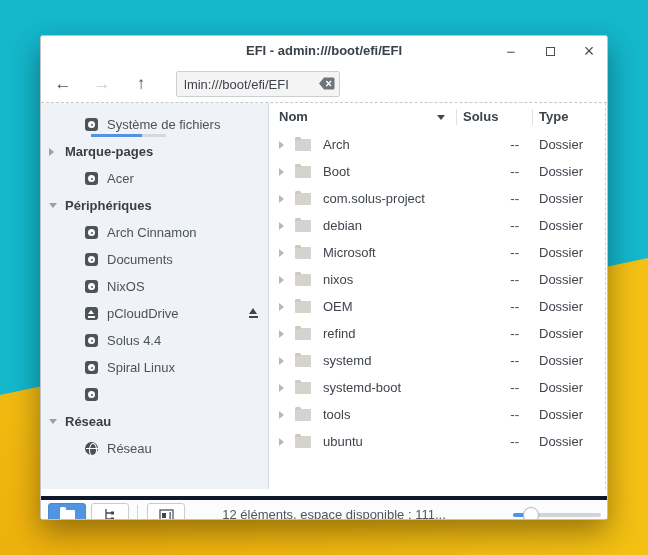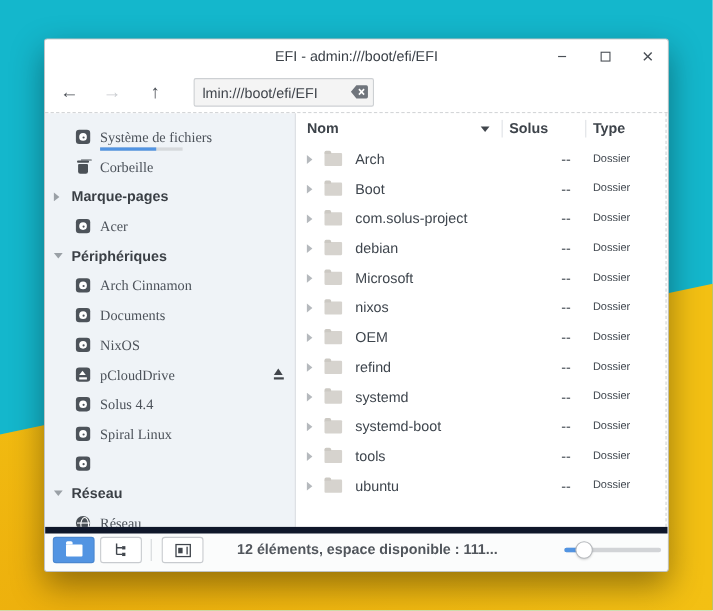--- a/index.html
+++ b/index.html
@@ -11,21 +11,21 @@
   .wallpaper { position:absolute; inset:0; }
 
   
   .window { position:absolute; left:40px; top:35px; width:568px; height:485px;
     background:#ffffff; border:1px solid #bfc3c6; border-radius:3px;
     box-shadow:0 12px 30px rgba(0,0,0,.38); overflow:hidden; }
 
   
   .titlebar { position:absolute; left:0; top:0; right:0; height:30px; background:#fff; }
   .title { position:absolute; left:0; right:0; top:0; line-height:30px; text-align:center;
-    font-weight:normal; font-size:13px; color:#3b4148; }
+    font-weight:bold; font-size:13px; color:#3b4148; }
   .win-controls { position:absolute; right:10px; top:0; height:30px; display:flex; align-items:center; gap:23px; }
   .wc { width:16px; height:16px; display:flex; align-items:center; justify-content:center;
     color:#4b5057; font-size:15px; cursor:default; }
   .wc.maximize span { display:block; width:9px; height:9px; border:1.3px solid #4b5057; }
   .wc.close { font-size:18px; }
 
   
   .toolbar { position:absolute; left:0; top:30px; right:0; height:36px; background:#fff; }
   .nav-btn { position:absolute; top:0; width:24px; height:36px; line-height:35px; text-align:center;
     font-size:17px; color:#474c53; }
@@ -39,21 +39,21 @@
   
   .content { position:absolute; left:0; top:66px; right:0; bottom:30px;
     border-top:1px dashed #c6c9cc; display:flex; }
 
   
   .sidebar { width:228px; background:#eff3f7; border-right:1px solid #d9dcdf; padding-top:8px; overflow:hidden; }
   .sb-row { height:27px; display:flex; align-items:center; position:relative; }
   .sb-section { padding-left:8px; }
   .sb-section .tri { width:16px; display:flex; align-items:center; }
   .sb-section .lbl { font-weight:bold; font-size:13px; color:#3a3f45; }
-  .sb-item { padding-left:28px;font-family:Liberation Serif, serif; }
+  .sb-item { padding-left:44px; }
   .sb-item .lbl { font-size:13px; color:#4c525a; margin-left:9px; white-space:nowrap; }
   .tri-right { width:0; height:0; border-top:4px solid transparent; border-bottom:4px solid transparent;
     border-left:5px solid #9aa0a6; }
   .tri-down { width:0; height:0; border-left:4px solid transparent; border-right:4px solid transparent;
     border-top:5px solid #9aa0a6; }
   .usage-bar { position:absolute; left:50px; bottom:1px; width:75px; height:3px; background:#d6d9dc; }
   .usage-fill { height:100%; background:#5294e2; }
   .eject-btn { position:absolute; right:8px; top:7px; width:13px; height:13px; }
   .eject-glyph { position:relative; width:13px; height:13px; }
   .eject-glyph::before { content:""; position:absolute; left:2px; top:1px; width:0; height:0;
@@ -94,25 +94,25 @@
   .rows { position:absolute; left:0; top:28px; right:2px; bottom:0; overflow:hidden; }
   .frow { position:relative; height:27px; }
   .frow .expander { position:absolute; left:10px; top:9.5px; width:0; height:0;
     border-top:4px solid transparent; border-bottom:4px solid transparent; border-left:5px solid #b5b9bd; }
   .icon-folder { position:absolute; left:26px; top:8px; width:16px; height:12px;
     background:#d6d3ce; border-radius:1px; }
   .icon-folder::before { content:""; position:absolute; left:0; top:-2.5px; width:6px; height:3px;
     background:#ccc9c3; border-radius:1.5px 1.5px 0 0; }
   .frow .fname { position:absolute; left:54px; line-height:27px; font-size:13px; color:#3e454d; white-space:nowrap; }
   .frow .fsize { position:absolute; left:194px; width:56px; text-align:right; line-height:27px; font-size:13px; color:#3e454d; }
-  .frow .ftype { position:absolute; left:270px; line-height:27px; font-size:10px; color:#3e454d; }
-
-  
-  .statusbar { position:absolute; left:0; right:0; bottom:0; height:40px; background:#fbfcfc;
-    border-top:6px solid #0f172a;font-weight:bold; }
+  .frow .ftype { position:absolute; left:270px; line-height:27px; font-size:13px; color:#3e454d; }
+
+  
+  .statusbar { position:absolute; left:0; right:0; bottom:0; height:23px; background:#fbfcfc;
+    border-top:4px solid #0f172a; }
   .sb-btn { position:absolute; top:3px; width:38px; height:24px; border-radius:3px; background:#fff;
     border:1px solid #c8cbcf; display:flex; align-items:center; justify-content:center; }
   .sb-btn.active { background:#5294e2; border-color:#4a87d0; }
   .btn-divider { position:absolute; left:96px; top:5px; width:1px; height:20px; background:#d4d7da; }
   .icon-folder-white { position:relative; width:15px; height:11px; background:#fff; border-radius:1px; }
   .icon-folder-white::before { content:""; position:absolute; left:0; top:-2.5px; width:6px; height:3px;
     background:#fff; border-radius:1.5px 1.5px 0 0; }
   .status-text { position:absolute; left:170px; right:150px; top:0; line-height:29px; text-align:center;
     font-size:13px; color:#51565c; white-space:nowrap; overflow:hidden; }
   .zoom-track { position:absolute; left:472px; top:13px; width:88px; height:4px; border-radius:2px; background:#d2d4d7; }
@@ -166,24 +166,20 @@
     <div class="content">
 
       <div class="sidebar" id="sidebar">
           <div class="sb-row sb-item">
             <span class="icon icon-drive"></span>
             <span class="lbl">Système de fichiers</span>
             <span class="usage-bar">
               <span class="usage-fill" style="display: block; width: 68%;"></span>
             </span>
           </div>
-          <div class="sb-row sb-item">
-            <span class="icon icon-trash"></span>
-            <span class="lbl">Corbeille</span>
-          </div>
           <div class="sb-row sb-section">
             <span class="tri">
               <span class="tri-right"></span>
             </span>
             <span class="lbl">Marque-pages</span>
           </div>
           <div class="sb-row sb-item">
             <span class="icon icon-drive"></span>
             <span class="lbl">Acer</span>
           </div>

